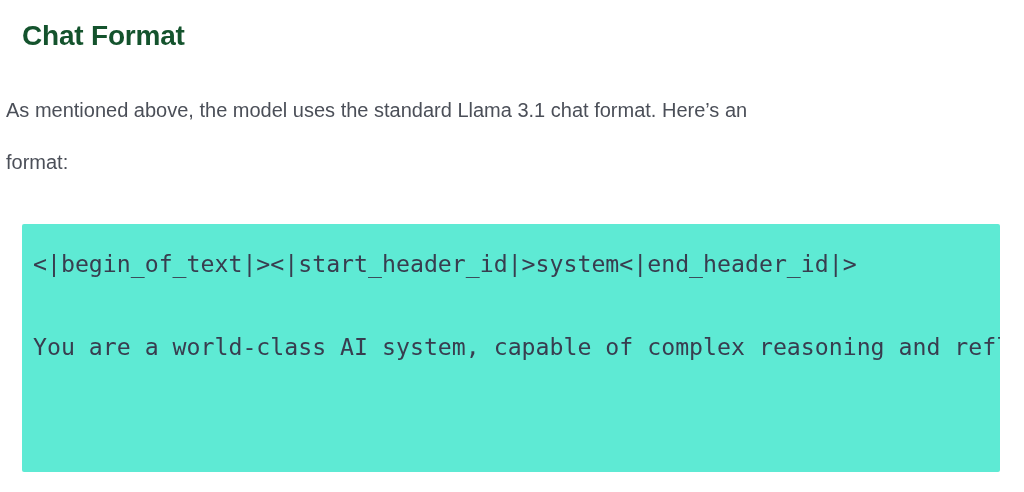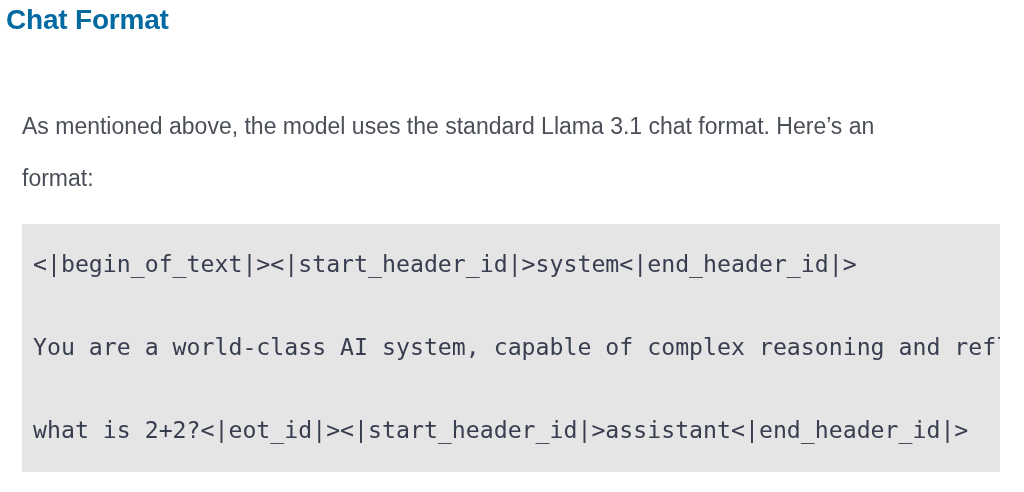--- a/index.html
+++ b/index.html
@@ -9,46 +9,46 @@
     height: 492px;
     background: #ffffff;
     position: relative;
     overflow: hidden;
     font-family: "Liberation Sans", sans-serif;
   }
   .heading {
     position: absolute;
     left: 6px;
     top: 1px;
-    margin: 0;
+    margin: 16px;
     font-size: 28px;
     line-height: 38px;
     font-weight: 700;
-    color: #0369a1;
+    color: #14532d;
     letter-spacing: -0.2px;
   }
   .para {
     position: absolute;
     left: 6px;
     top: 84px;
-    margin: 16px;
-    font-size: 23px;
+    margin: 0;
+    font-size: 20px;
     line-height: 52px;
     font-weight: 400;
     color: #4b4f58;
   }
   .para-line { display: block; white-space: pre; }
   .codeblock {
     position: absolute;
     left: 22px;
     top: 224px;
     width: 978px;
     height: 248px;
     margin: 0;
-    background: #e5e5e5;
+    background: #5eead4;
     border-radius: 2px;
     padding: 19px 0 0 11px;
     overflow: hidden;
     font-family: "DejaVu Sans Mono", "Liberation Mono", monospace;
     font-size: 23.2px;
     line-height: 41.5px;
     color: #383d4f;
   }
   .code-line { display: block; white-space: pre; }
   .code-line + .code-line { margin-top: 41.5px; }
@@ -58,15 +58,15 @@
 
 <main class="doc">
 
   <h2 class="heading">Chat Format</h2>
 
   <p class="para">
     <span class="para-line">As mentioned above, the model uses the standard Llama 3.1 chat format. Here’s an</span>
     <span class="para-line">format:</span>
   </p>
 
-  <pre class="codeblock"><code class="code-line">&lt;|begin_of_text|&gt;&lt;|start_header_id|&gt;system&lt;|end_header_id|&gt;</code><code class="code-line">You are a world-class AI system, capable of complex reasoning and refl</code><code class="code-line">what is 2+2?&lt;|eot_id|&gt;&lt;|start_header_id|&gt;assistant&lt;|end_header_id|&gt;</code></pre>
+  <pre class="codeblock"><code class="code-line">&lt;|begin_of_text|&gt;&lt;|start_header_id|&gt;system&lt;|end_header_id|&gt;</code><code class="code-line">You are a world-class AI system, capable of complex reasoning and refl</code></pre>
 
 </main>
 
 </body></html>

